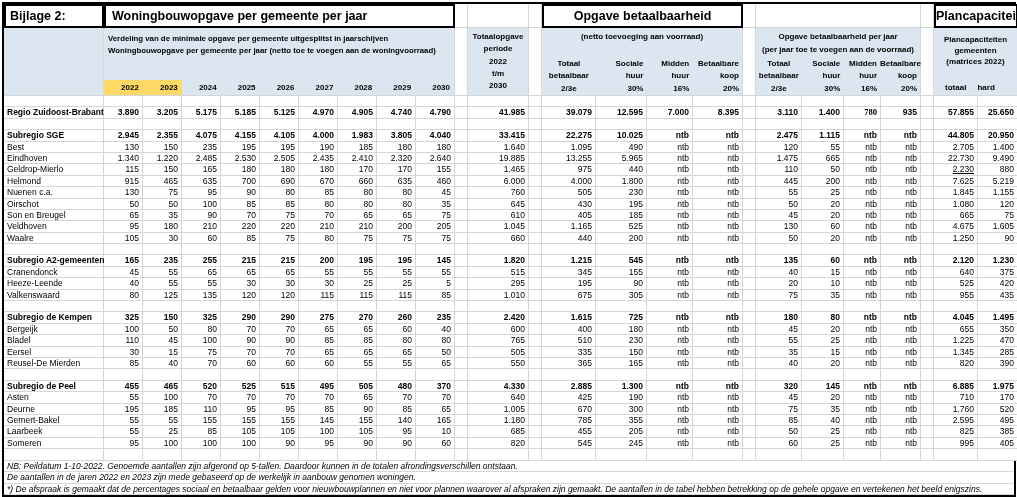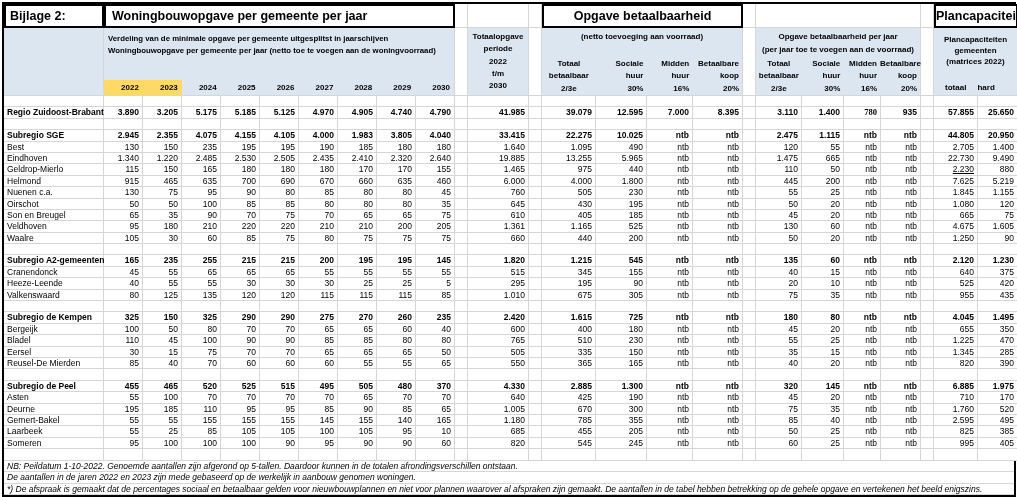--- a/index.html
+++ b/index.html
@@ -466,21 +466,21 @@
         <div class="cell num" style="width: 39px;">95</div>
         <div class="cell num" style="width: 39px;">180</div>
         <div class="cell num" style="width: 39px;">210</div>
         <div class="cell num" style="width: 39px;">220</div>
         <div class="cell num" style="width: 39px;">220</div>
         <div class="cell num" style="width: 39px;">210</div>
         <div class="cell num" style="width: 39px;">210</div>
         <div class="cell num" style="width: 39px;">200</div>
         <div class="cell num" style="width: 39px;">205</div>
         <div class="cell sp" style="width: 13px;"></div>
-        <div class="cell num" style="width: 61px;">1.361</div>
+        <div class="cell num" style="width: 61px;">1.045</div>
         <div class="cell sp" style="width: 13px;"></div>
         <div class="cell num" style="width: 54px;">1.165</div>
         <div class="cell num" style="width: 51px;">525</div>
         <div class="cell num" style="width: 46px;">ntb</div>
         <div class="cell num" style="width: 50px;">ntb</div>
         <div class="cell sp" style="width: 13px;"></div>
         <div class="cell num" style="width: 46px;">130</div>
         <div class="cell num" style="width: 42px;">60</div>
         <div class="cell num" style="width: 37px;">ntb</div>
         <div class="cell num" style="width: 40px;">ntb</div>

